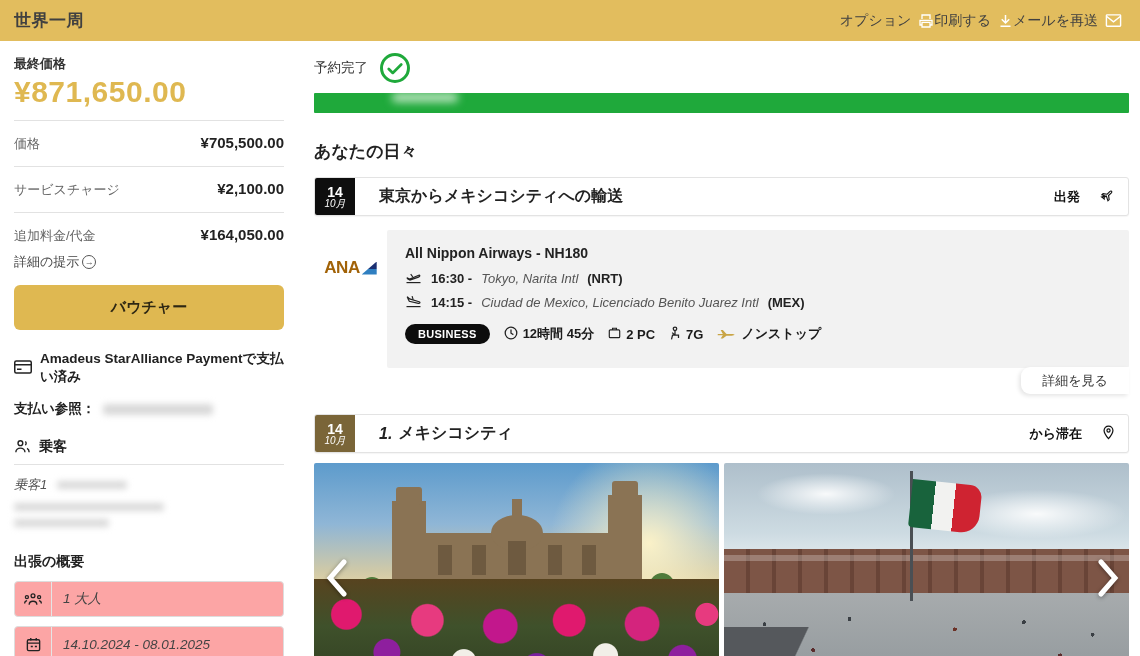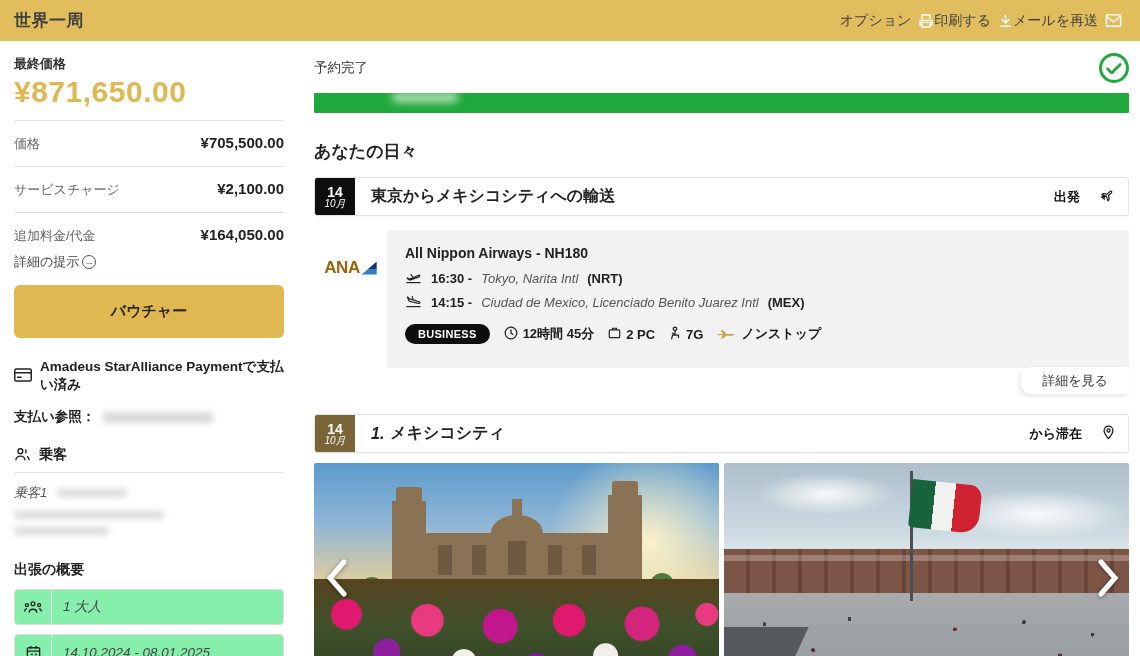--- a/index.html
+++ b/index.html
@@ -21,57 +21,57 @@
   
   .fp-label { font-size:13px; font-weight:bold; color:#333; }
   .fp-value { font-size:30px; font-weight:bold; color:#dfb851; margin-top:2px; letter-spacing:.5px;}
   .divider { border-top:1px solid #e2e2e2; margin:11px 0; }
   .price-row { display:flex; justify-content:space-between; align-items:baseline; padding:2px 0; }
   .price-row .lbl { font-size:13px; color:#666; }
   .price-row .val { font-size:15px; font-weight:bold; color:#222; }
   .details-link { font-size:13px; color:#444; margin-top:6px; display:flex; align-items:center; gap:3px; cursor:pointer;}
   .circle-arrow { width:14px; height:14px; border:1px solid #555; border-radius:50%;
     font-size:9px; line-height:12px; text-align:center; color:#555; }
-  .voucher-btn { margin-top:14px; width:100%; height:53px; background:#dfb851; border:none;
+  .voucher-btn { margin-top:14px; width:100%; height:45px; background:#dfb851; border:none;
     border-radius:6px; font-size:15px; font-weight:bold; color:#2e2713; cursor:pointer;
     font-family:inherit; }
   .paid-row { margin-top:20px; display:flex; align-items:center; gap:8px;
     font-size:13.5px; font-weight:bold; color:#222; }
   .payref-row { margin-top:14px; font-size:13.5px; font-weight:bold; display:flex; align-items:center; gap:8px;}
   .blur-blob { background:#d9d9d9; border-radius:3px; filter:blur(3px); }
   .section-head { display:flex; align-items:center; gap:8px; font-size:14px; font-weight:bold; margin-top:20px;}
   .pax-name { font-size:13px; font-style:italic; color:#555; margin-top:10px; display:flex; gap:10px; align-items:center;}
   .overview-title { font-size:14px; font-weight:bold; margin:26px 0 10px; }
   .ov-field { display:flex; align-items:stretch; border:1px solid #ddd; border-radius:4px;
-    margin-bottom:9px; height:36px; background:#86efac; }
+    margin-bottom:9px; height:36px; background:#fca5a5; }
   .ov-icon { width:37px; display:flex; align-items:center; justify-content:center; color:#333;
     border-right:1px solid #e5e5e5; }
   .ov-text { flex:1; display:flex; align-items:center; padding:0 11px; font-size:13.5px;
     font-style:italic; color:#444; }
 
   
-  .status-row { display:flex; justify-content:space-between; align-items:center; gap:12px;
+  .status-row { display:flex; justify-content:flex-start; align-items:center; gap:12px;
     margin:12px 0 10px; }
   .status-row .txt { font-size:13.5px; color:#333; }
   .check-circle { width:30px; height:30px; border:3px solid #1fa93b; border-radius:50%;
     display:flex; align-items:center; justify-content:center; color:#1fa93b; }
   .progress { position:relative; height:20px; background:#1fa93b; border-radius:1px; overflow:hidden;}
   .progress .smudge { position:absolute; left:78px; top:0; width:66px; height:9px;
     background:#bfe6c3; filter:blur(4px); border-radius:4px; }
   .days-title { font-size:17px; font-weight:bold; margin:27px 0 14px; }
 
   .card-head { display:flex; align-items:stretch; border:1px solid #e3e3e3; border-radius:3px;
     background:#fff; height:39px; overflow:hidden; box-shadow:0 1px 1px rgba(0,0,0,.04); }
   .date-box { width:40px; display:flex; flex-direction:column; align-items:center;
     justify-content:center; color:#fff; line-height:1; flex:none; }
   .date-box.black { background:#0e0e0e; }
   .date-box.brown { background:#7a6538; }
   .date-box .d { font-size:14px; font-weight:bold; }
   .date-box .m { font-size:10px; font-style:italic; margin-top:0; }
-  .card-head .c-title { display:flex; align-items:center; padding-left:16px; font-size:16px;
+  .card-head .c-title { display:flex; align-items:center; padding-left:24px; font-size:16px;
     font-weight:bold; }
   .card-head .c-title .num { font-style:italic; font-weight:bold; margin-right:6px; }
   .card-head .c-right { margin-left:auto; display:flex; align-items:center; gap:20px;
     padding-right:13px; font-size:13px; font-weight:bold; color:#111; }
 
   .flight-wrap { display:flex; margin-top:14px; }
   .airline-logo { width:73px; padding-top:28px; display:flex; justify-content:center;
     align-items:flex-start; flex:none; }
   .ana { font-size:17px; font-weight:bold; color:#a16207; letter-spacing:-.5px;
     display:flex; align-items:center; }

